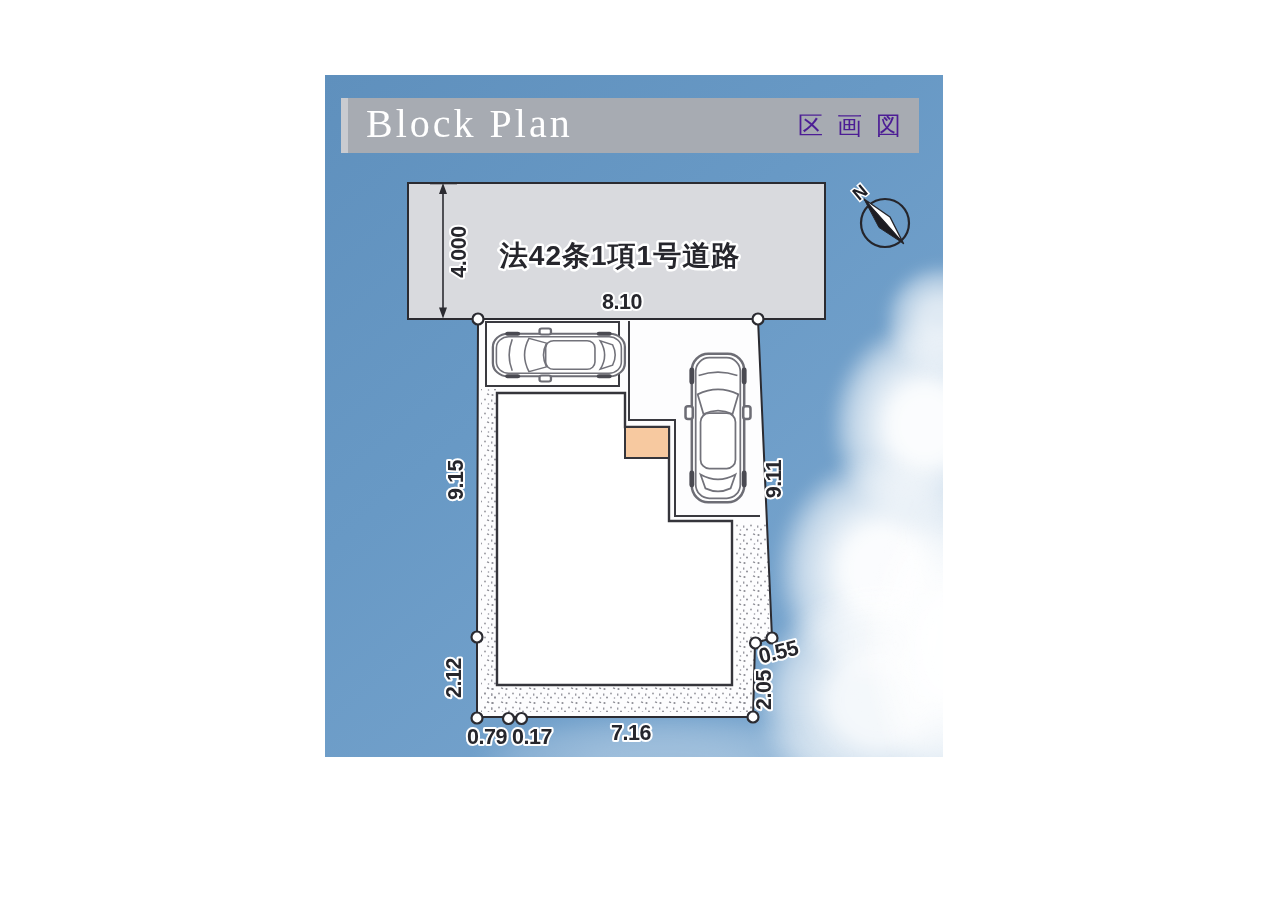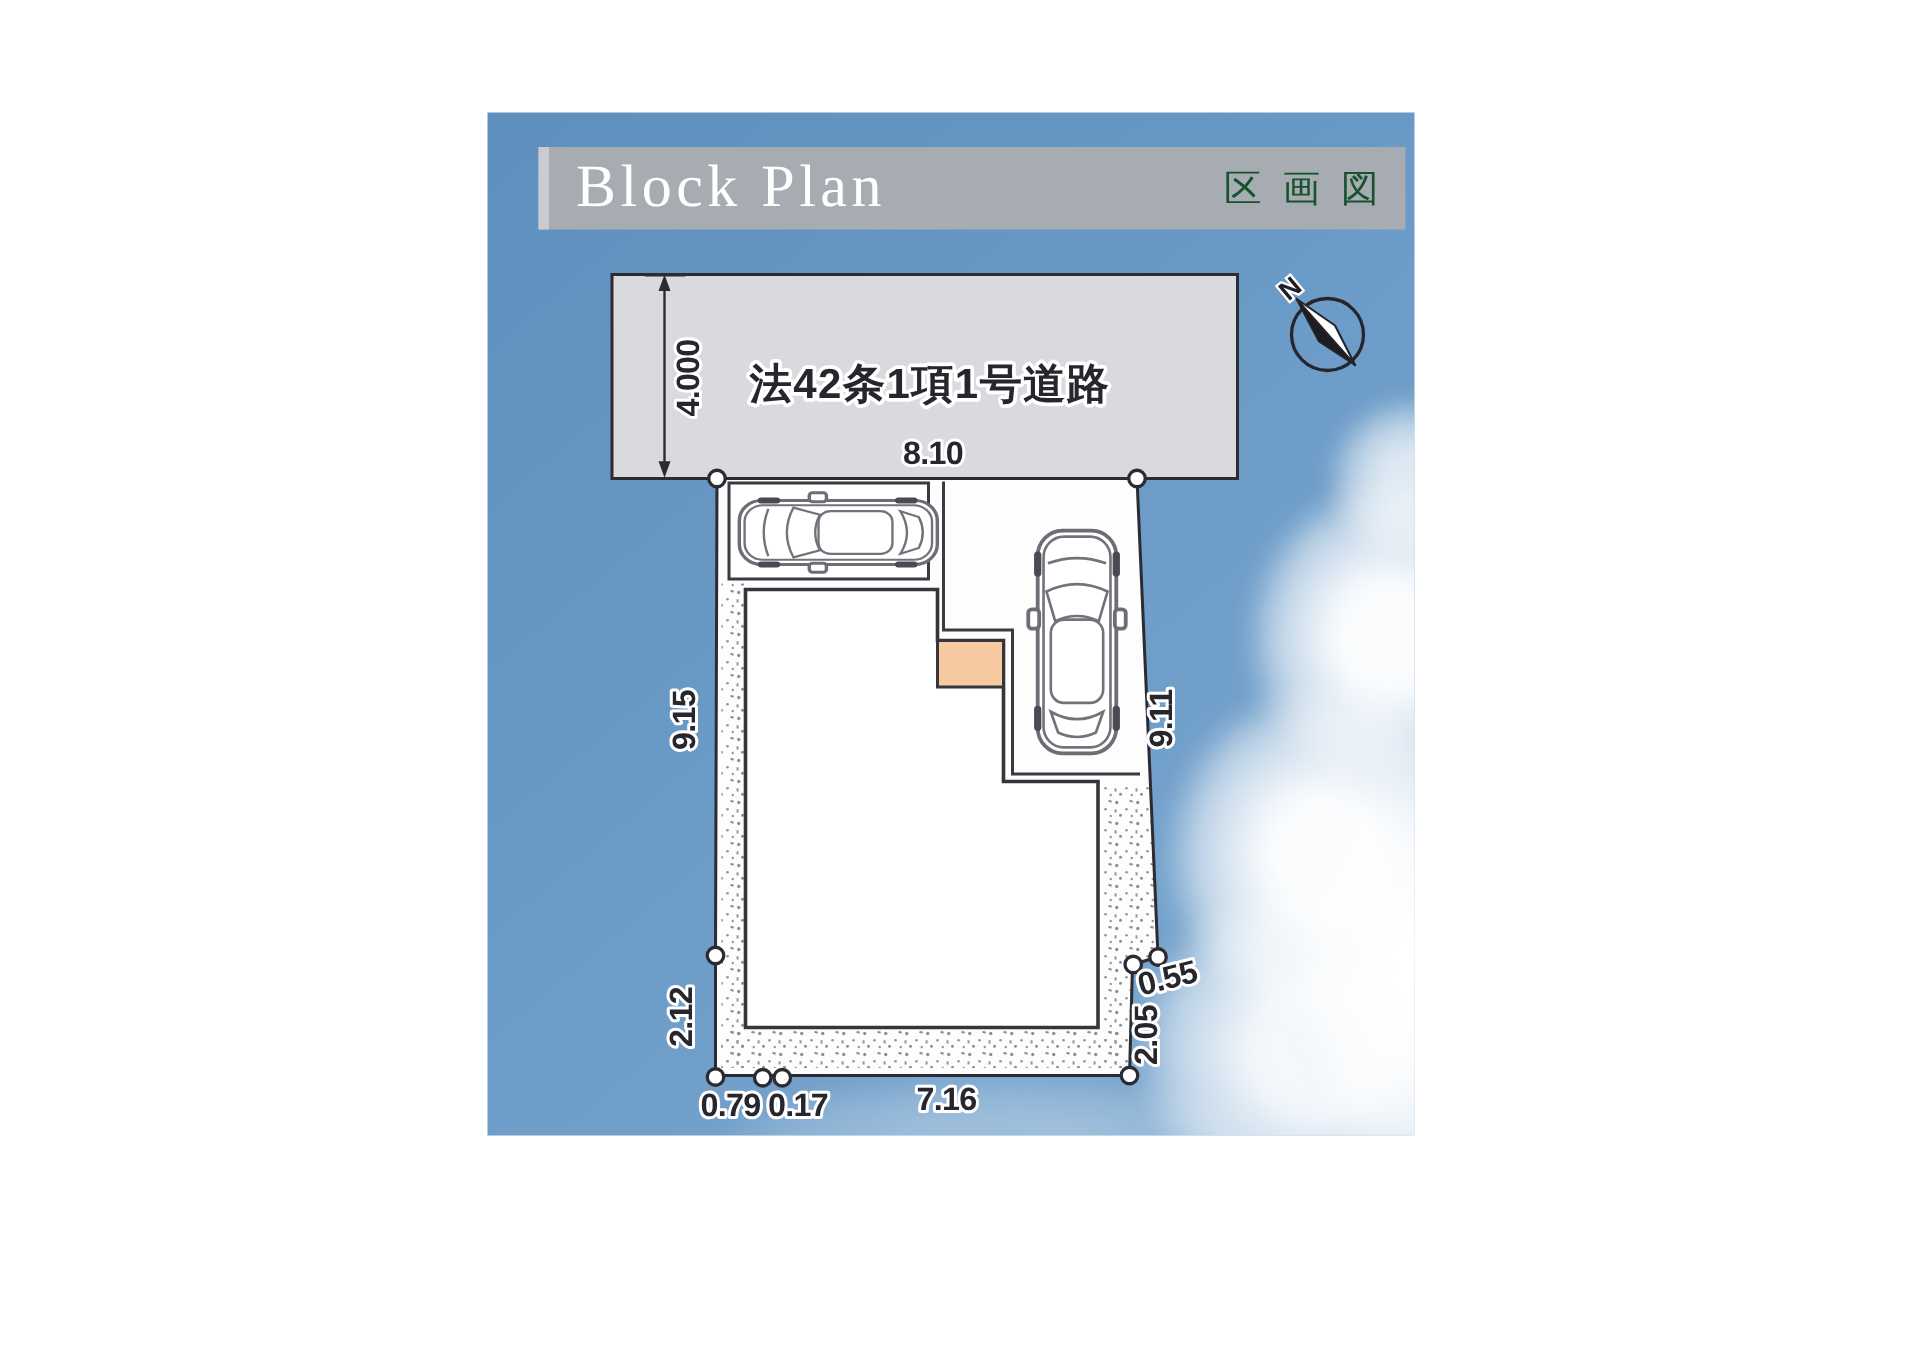--- a/index.html
+++ b/index.html
@@ -17,32 +17,32 @@
     background:radial-gradient(ellipse at center, rgba(255,255,255,0.97) 25%, rgba(255,255,255,0.55) 55%, rgba(255,255,255,0) 72%);
     filter:blur(7px);
   }
   .cloud.c1{left:505px;top:245px;width:190px;height:210px;}
   .cloud.c2{left:450px;top:380px;width:215px;height:230px;}
   .cloud.c3{left:430px;top:510px;width:250px;height:230px;opacity:.95;}
   .cloud.c4{left:560px;top:190px;width:110px;height:110px;opacity:.8;}
   .cloud.c5{left:540px;top:420px;width:180px;height:300px;}
   .cloud.c6{left:150px;top:640px;width:380px;height:90px;opacity:.3;}
   .header-bar{
-    position:absolute;left:34px;top:23px;width:578px;height:55px;
+    position:absolute;left:16px;top:23px;width:578px;height:55px;
     background:#a7abb2;display:flex;align-items:center;z-index:5;
   }
   .header-accent{width:7px;height:55px;background:#c9cbd0;flex:0 0 auto;}
   .bp-title{
     font-family:"Liberation Serif","DejaVu Serif",serif;
     color:#ffffff;font-size:40px;letter-spacing:3px;margin-left:18px;flex:0 0 auto;
     transform:translateY(-2px);
   }
   .bp-subtitle{
     font-family:Liberation Sans, sans-serif;
-    color:#14532d;font-size:25px;letter-spacing:14px;margin-left:auto;margin-right:4px;flex:0 0 auto;
+    color:#4c1d95;font-size:25px;letter-spacing:14px;margin-left:auto;margin-right:4px;flex:0 0 auto;
   }
   svg.plan{position:absolute;left:0;top:0;z-index:3;}
   .road{fill:#d9dade;stroke:#2b2b31;stroke-width:2px;}
   .plot{fill:#fdfdfe;}
   .plotline{fill:none;stroke:#2b2b31;stroke-width:2px;stroke-linejoin:round;}
   .gravel{fill:url(#stipple);}
   .building{fill:#ffffff;stroke:#35353b;stroke-width:2.4px;stroke-linejoin:miter;}
   .porch{fill:#f7c9a0;stroke:#35353b;stroke-width:2px;}
   .pspace{fill:#ffffff;stroke:#3a3a40;stroke-width:2px;}
   .pline{fill:none;stroke:#3a3a40;stroke-width:2px;}

